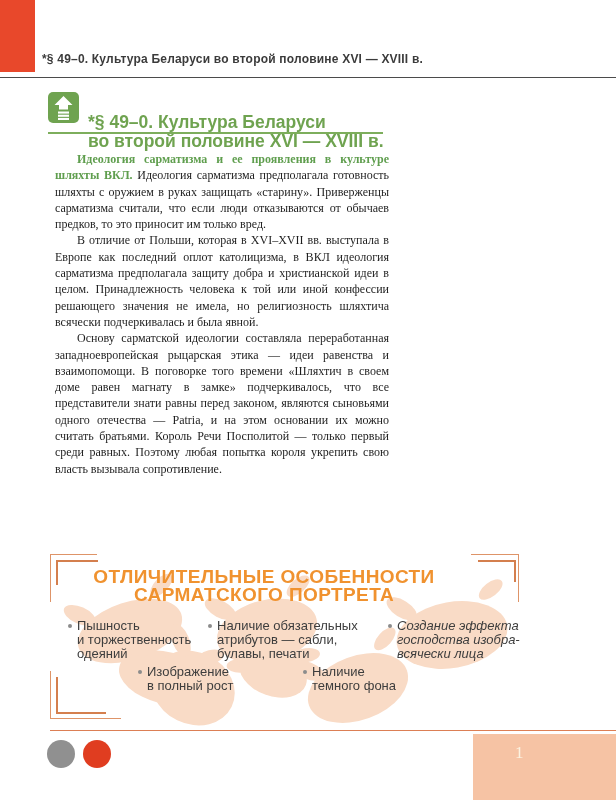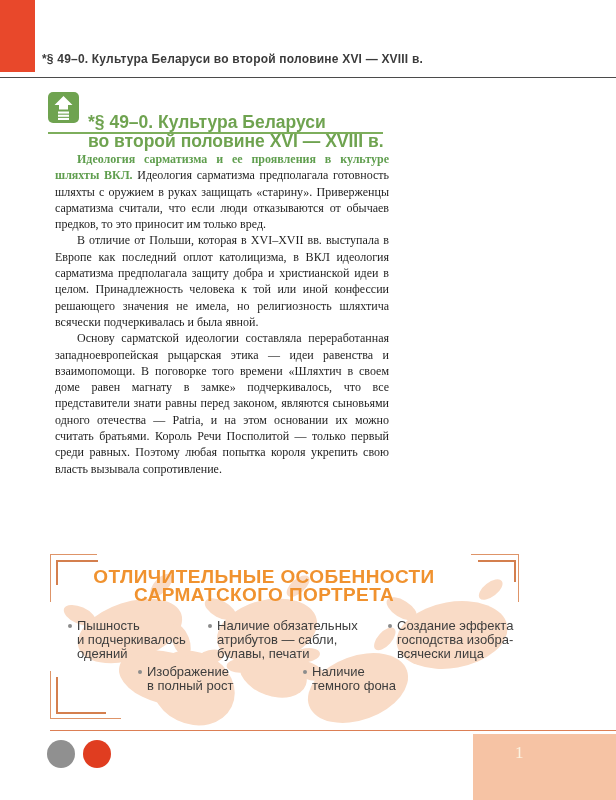--- a/index.html
+++ b/index.html
@@ -55,21 +55,21 @@
     position:absolute;font-size:13px;line-height:13.8px;color:#3D3D3D;
   }
   .d-item::before{
     content:"";position:absolute;left:-9px;top:5px;width:4px;height:4px;border-radius:50%;background:#8C8C8C;
   }
   .d-item span{display:block;}
   .i1{left:77px;top:619px;}
   .i2{left:147px;top:665px;}
   .i3{left:217px;top:619px;}
   .i4{left:312px;top:665px;}
-  .i5{left:397px;top:619px;}
+  .i5{left:397px;top:619px;font-style:italic;}
   
   .footer-rule{position:absolute;left:50px;top:730px;width:566px;border-top:1.5px solid #DC7F55;}
   .dot{position:absolute;top:740px;width:28px;height:28px;border-radius:50%;}
   .dot-gray{left:47px;background:#909090;}
   .dot-red{left:83px;background:#E03D20;}
   .page-tab{
     position:absolute;left:473px;top:734px;width:143px;height:66px;background:#F6C3A4;
     font-family:"Liberation Serif",serif;font-size:17px;color:#FCF2E0;
     padding-left:42px;padding-top:9px;box-sizing:border-box;
   }
@@ -119,21 +119,21 @@
 <div class="blob b4"></div>
 <div class="blob b5"></div>
 
 <div class="diagram-title">
   <span>ОТЛИЧИТЕЛЬНЫЕ ОСОБЕННОСТИ</span><br>
   <span>САРМАТСКОГО ПОРТРЕТА</span>
 </div>
 
 <div class="d-item i1">
   <span>Пышность</span>
-  <span>и подчеркивалось</span>
+  <span>и торжественность</span>
   <span>одеяний</span>
 </div>
 <div class="d-item i2">
   <span>Изображение</span>
   <span>в полный рост</span>
 </div>
 <div class="d-item i3">
   <span>Наличие обязательных</span>
   <span>атрибутов — сабли,</span>
   <span>булавы, печати</span>

